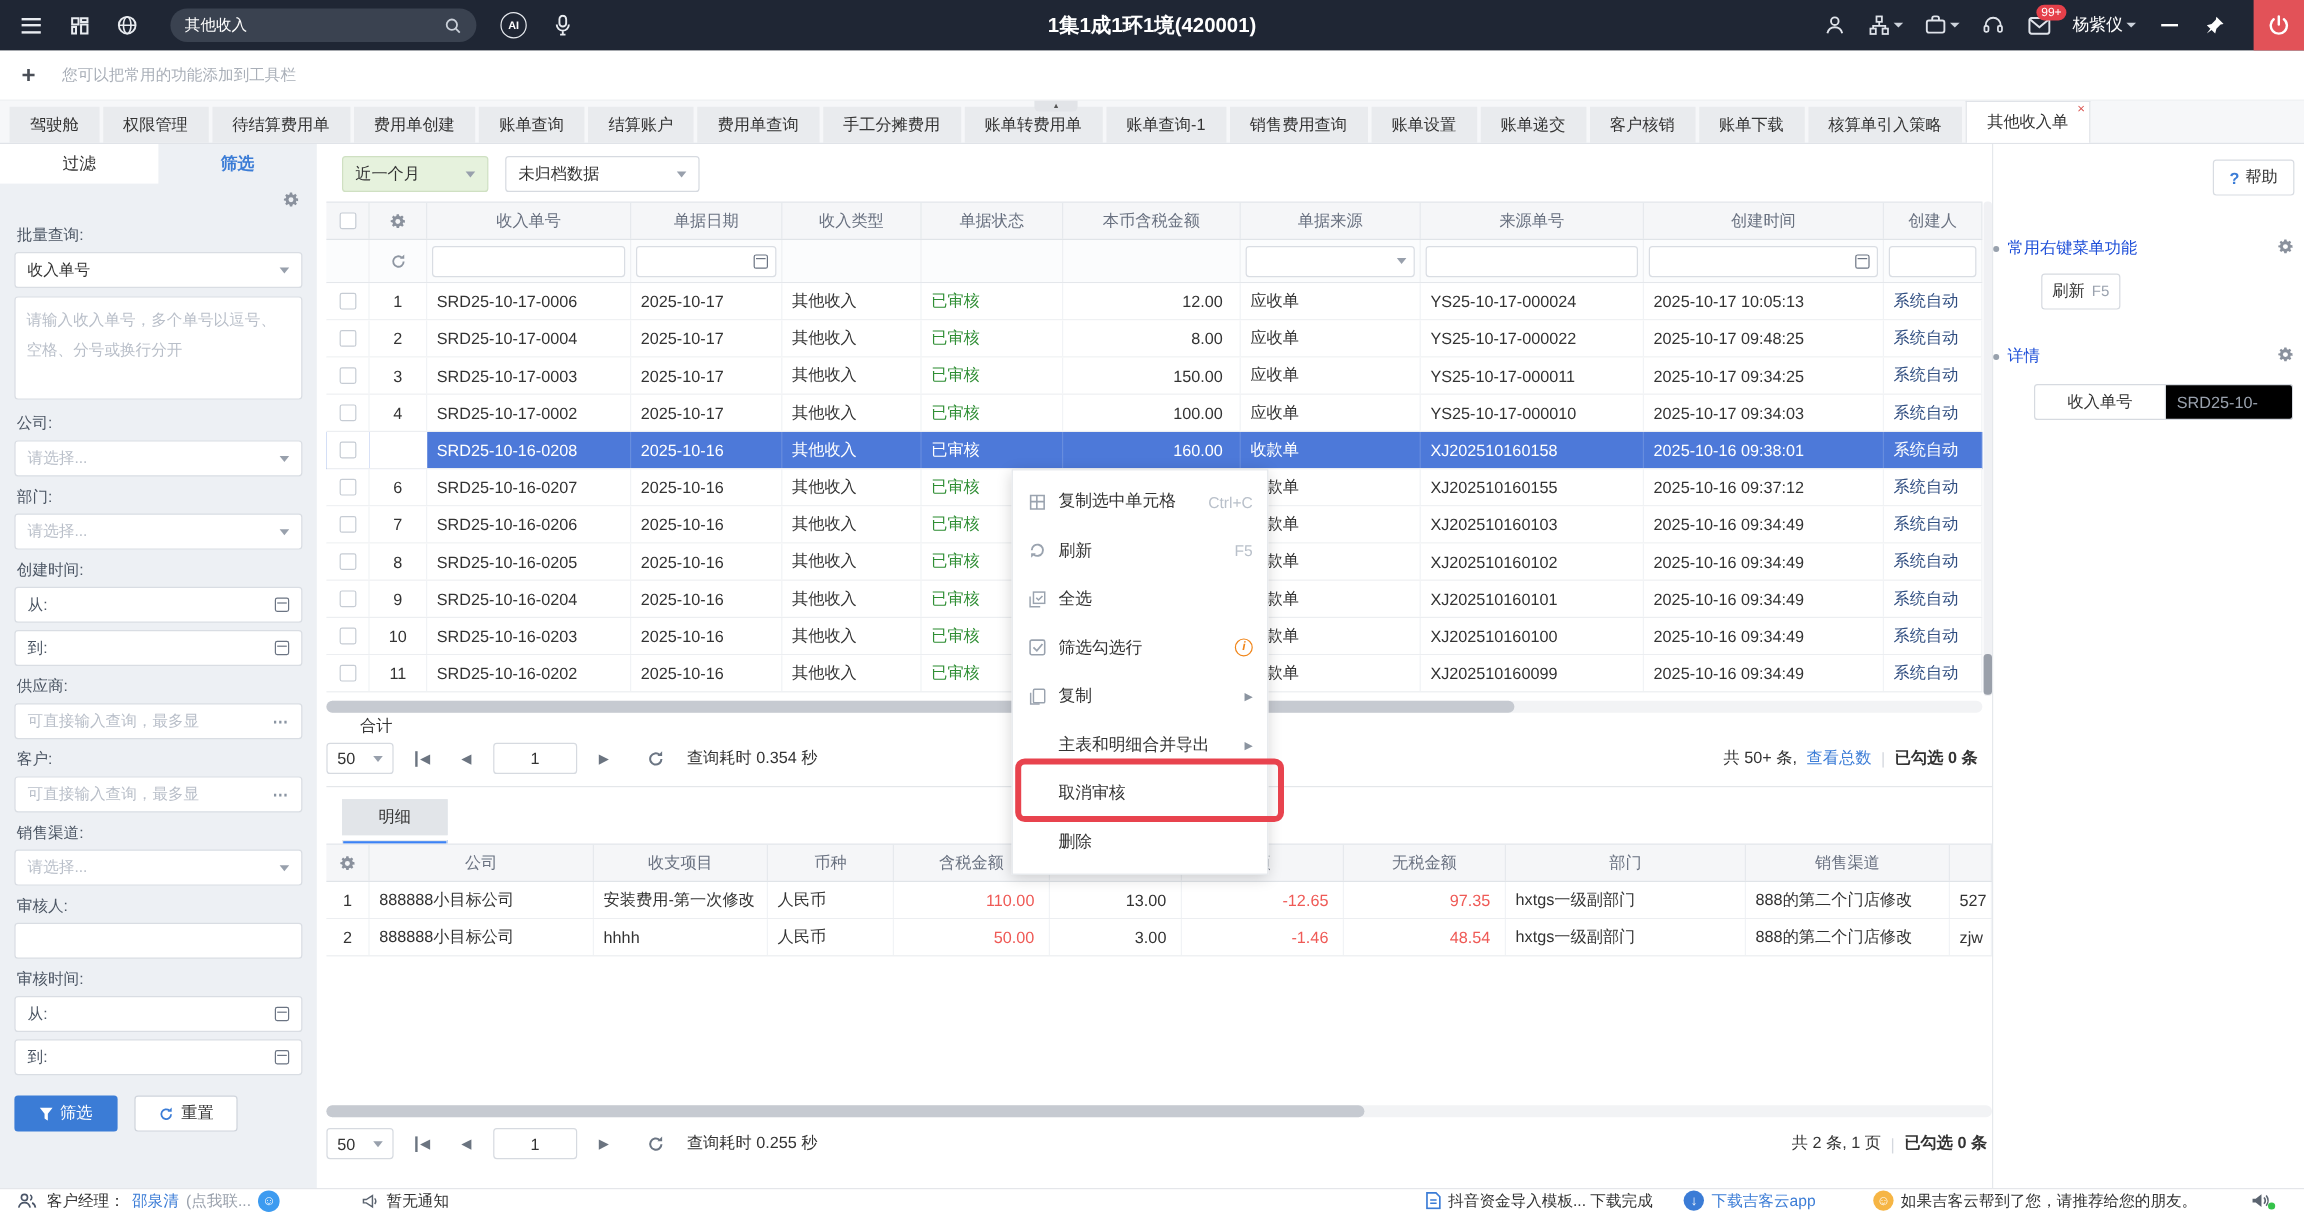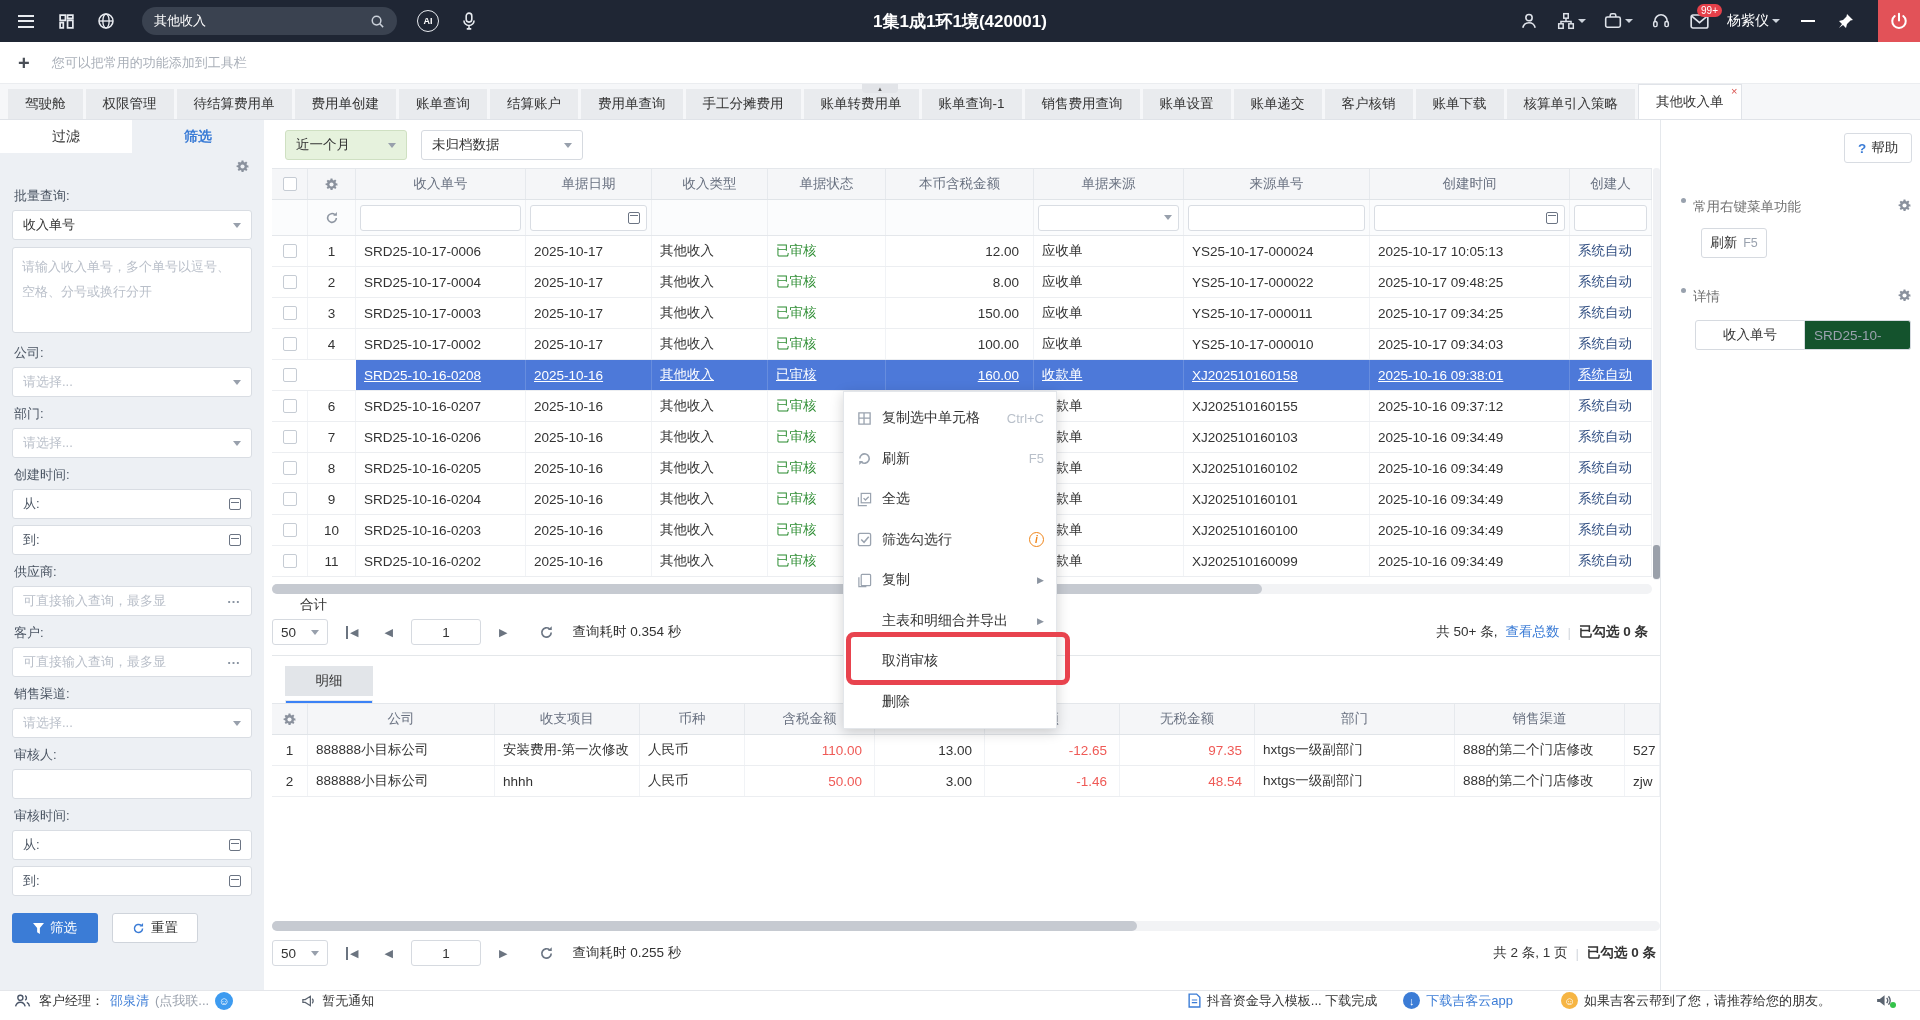--- a/index.html
+++ b/index.html
@@ -66,21 +66,21 @@
   .frow .fcell { display:flex; align-items:center; justify-content:center; border-right:1px solid #eef0f3; padding:0 4px; }
   .finput { width:100%; height:26px; background:#fff; border:1px solid #d9dde3; border-radius:3px; display:flex; align-items:center; padding:0 6px; }
   .finput .cal,.finput .caret { margin-left:auto; }
   .mrow { height:31px; background:#fff; border-bottom:1px solid #eceef1; cursor:pointer; }
   .mrow .cell { display:flex; align-items:center; padding:0 8px; font-size:13.5px; border-right:1px solid #f1f3f6; overflow:hidden; white-space:nowrap; }
   .c-cb,.c-num { justify-content:center; padding:0 !important; }
   .c-status { color:#2f8e34; }
   .c-amount { justify-content:flex-end; padding-right:14px !important; }
   .c-creator { color:#2f4d80; }
   .mrow.sel { background:#4d79d9; }
-  .mrow.sel .cell { color:#fff; border-right-color:rgba(255,255,255,.15);text-decoration:underline; }
+  .mrow.sel .cell { color:#fff; border-right-color:rgba(255,255,255,.15); }
   .mrow.sel .c-cb,.mrow.sel .c-num { background:#fff; }
   .cb { width:14px; height:14px; background:#fff; border:1px solid #c6ccd4; border-radius:2px; display:inline-block; }
   
   .hscroll { position:absolute; height:10px; background:#f2f3f5; border-radius:5px; }
   .hthumb { position:absolute; top:0; height:10px; background:#c6cad1; border-radius:5px; }
   #vscroll { position:absolute; left:1653px; top:168px; width:7px; height:412px; background:#f0f1f4; border-radius:3px; }
   #vthumb { position:absolute; left:0; top:377px; width:7px; height:34px; background:#9aa0aa; border-radius:3px; }
   
   .pager { position:absolute; left:272px; width:1380px; height:30px; display:flex; align-items:center; gap:10px; font-size:13.5px; }
   .psel { width:56px; height:26px; background:#fff; border:1px solid #d6dae0; border-radius:3px; display:flex; align-items:center; padding:0 8px; cursor:pointer; }
@@ -111,28 +111,28 @@
   .mi-ic { width:16px; height:16px; display:flex; align-items:center; justify-content:center; flex:none; }
   .mi-label { font-size:14px; color:#333; white-space:nowrap; }
   .mi-sc { margin-left:auto; color:#b9c0ca; font-size:13px; }
   .mi-arrow { margin-left:auto; color:#8b94a0; font-size:9px; }
   .mi-info { margin-left:auto; width:15px; height:15px; border:1.5px solid #f08519; border-radius:50%; color:#f08519; font-size:10px; font-style:italic; display:flex; align-items:center; justify-content:center; font-weight:bold; }
   #menu-annotation { position:absolute; top:632px; left:846px; width:224px; height:53px; border:5px solid #e8434e; border-radius:8px; z-index:60; pointer-events:none; }
   
   #right-panel { position:absolute; top:120px; left:1660px; width:260px; height:870px; background:#fff; border-left:1px solid #e5e8ec; }
   .help-btn { position:absolute; top:13px; left:183px; width:68px; height:30px; border:1px solid #d8dce2; border-radius:3px; background:#fff; display:flex; align-items:center; justify-content:center; gap:5px; font-size:13.5px; cursor:pointer; }
   .help-q { color:#3b7cd6; font-weight:bold; }
-  .rp-sec { position:absolute; left:20px; display:flex; gap:7px; font-size:13.5px; color:#737373; }
+  .rp-sec { position:absolute; left:0; display:flex; align-items:center; gap:7px; font-size:13.5px; color:#1d4ed8; }
   .rp-dot { width:5px; height:5px; border-radius:50%; background:#98a1ad; }
   .rp-gear { position:absolute; left:236px; }
   .rp-btn { position:absolute; left:40px; width:66px; height:30px; border:1px solid #d6dae0; border-radius:3px; background:#fff; display:flex; align-items:center; justify-content:center; gap:6px; font-size:13.5px; cursor:pointer; }
   .rp-key { color:#9aa2ae; font-size:12.5px; }
   .rp-field { position:absolute; left:34px; top:200px; display:flex; }
   .rp-f1 { width:110px; height:30px; border:1px solid #d6dae0; border-radius:3px 0 0 3px; background:#fff; display:flex; align-items:center; justify-content:center; font-size:13.5px; cursor:pointer; }
-  .rp-f2 { width:106px; height:30px; border:1px solid #d6dae0; border-left:none; border-radius:0 3px 3px 0; background:#14532d; color:#9aa2ae; display:flex; align-items:center; padding-left:9px; font-size:13.5px; overflow:hidden; white-space:nowrap; }
+  .rp-f2 { width:106px; height:30px; border:1px solid #d6dae0; border-left:none; border-radius:0 3px 3px 0; background:#000000; color:#9aa2ae; display:flex; align-items:center; padding-left:9px; font-size:13.5px; overflow:hidden; white-space:nowrap; }
   
   #statusbar { position:absolute; top:990px; left:0; width:1920px; height:20px; background:#fff; border-top:1px solid #e4e6ea; display:flex; align-items:center; font-size:13px; padding:0 14px; gap:8px; }
   .sb-group { display:flex; align-items:center; gap:6px; }
   .sb-ic { display:flex; align-items:center; }
   .sb-gray { color:#9aa1ac; }
   .circle-chat { width:18px; height:18px; border-radius:50%; background:#3d9bf0; color:#fff; font-size:11px; display:flex; align-items:center; justify-content:center; }
   .circle-smile { width:17px; height:17px; border-radius:50%; background:#f6b544; color:#fff; font-size:11px; display:flex; align-items:center; justify-content:center; }
   .circle-dl { width:17px; height:17px; border-radius:50%; background:#3b7cd6; color:#fff; font-size:11px; display:flex; align-items:center; justify-content:center; font-weight:bold; }
   .sum-label { position:absolute; top:596px; left:300px; font-size:13.5px; color:#333; }
   .gear-svg { display:inline-flex; }

